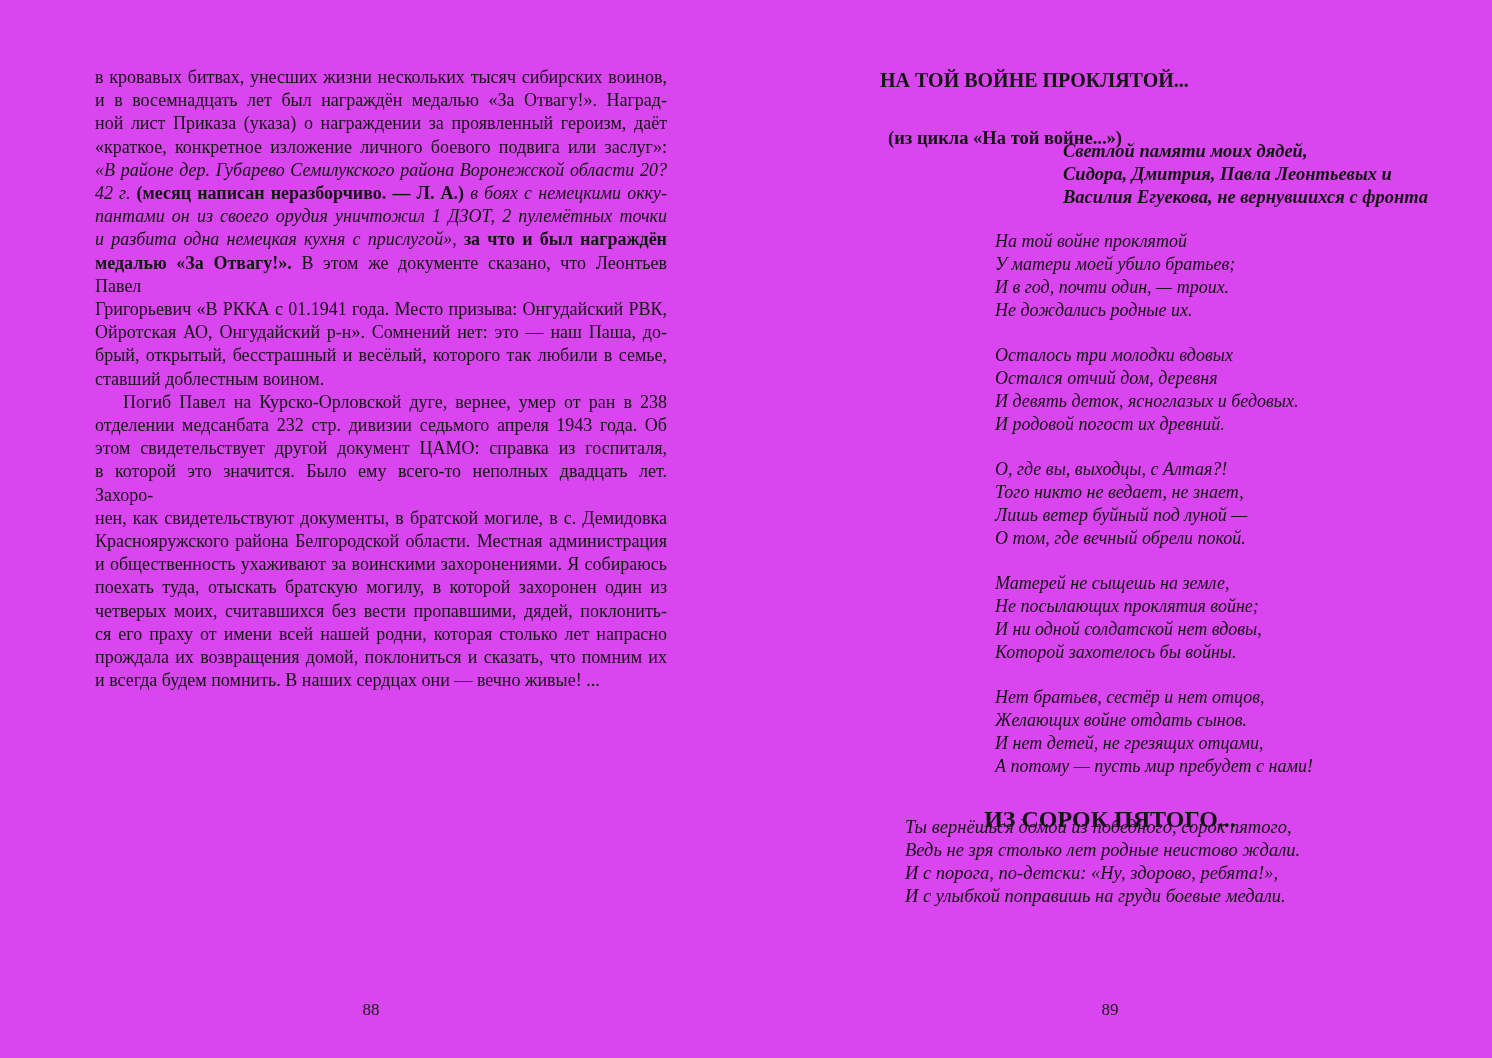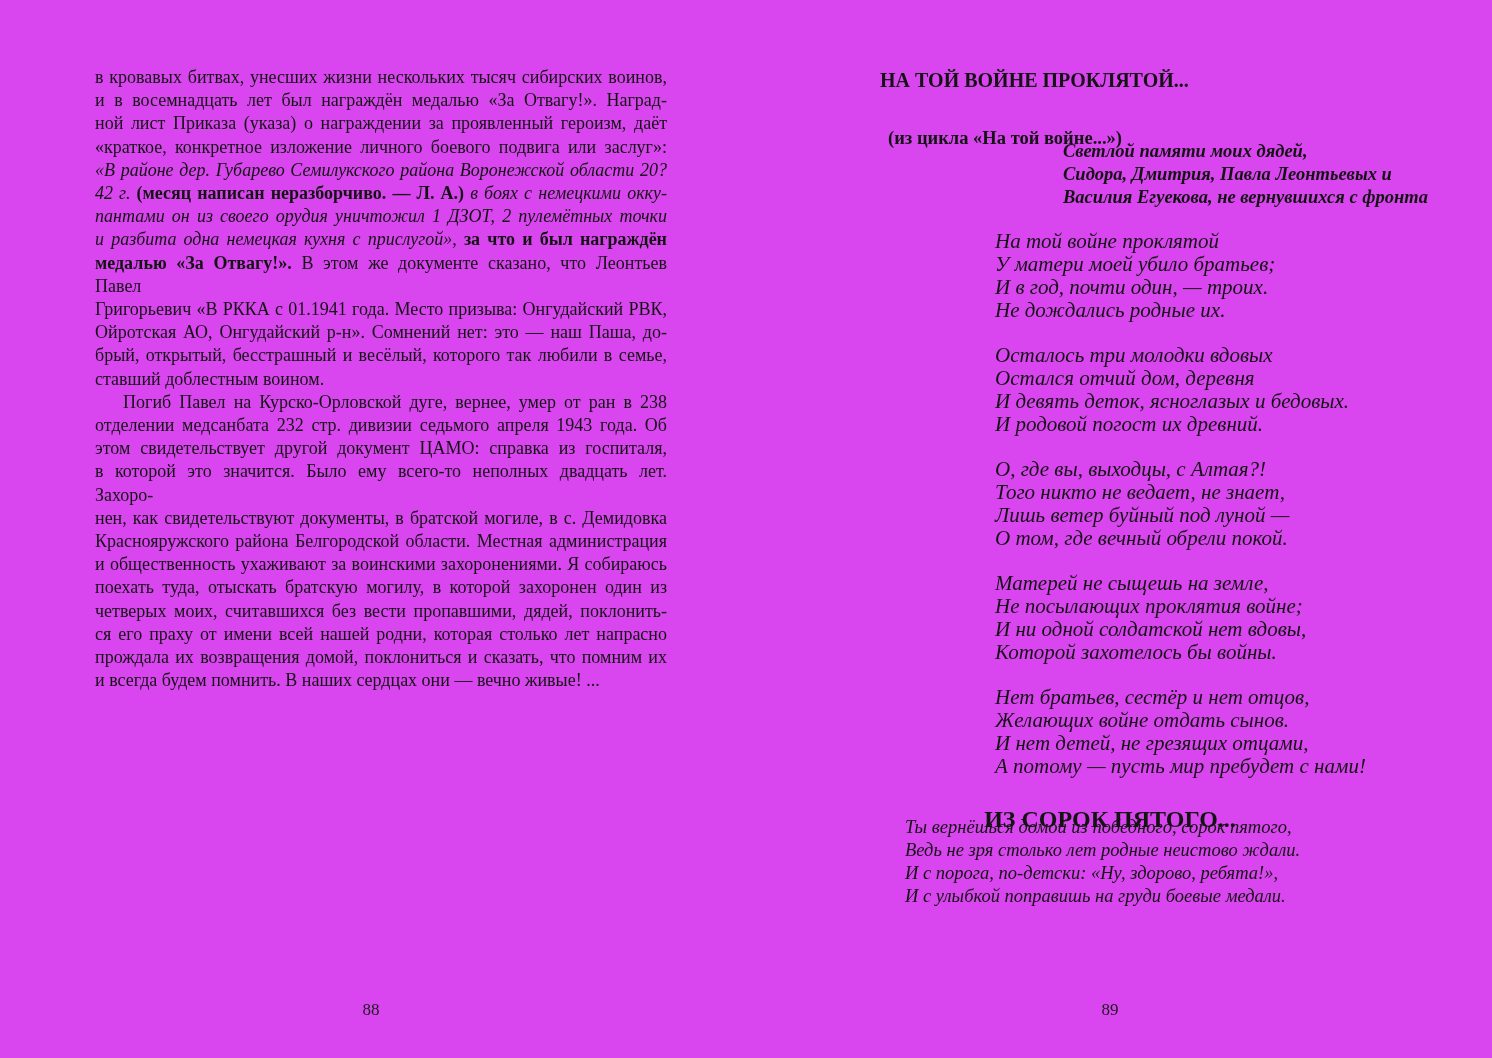--- a/index.html
+++ b/index.html
@@ -82,21 +82,21 @@
     font-size: 18.5px;
     line-height: 23px;
     white-space: nowrap;
     margin-left: 23px;
   }
   .poem-body {
     position: absolute;
     top: 230px;
     left: 115px;
     font-style: italic;
-    font-size: 21px;
+    font-size: 18px;
     line-height: 23px;
     white-space: nowrap;
   }
   .stanza { margin: 0 0 22px 0; }
   .stanza:last-child { margin-bottom: 0; }
   .section-title-2 {
     position: absolute;
     top: 807px;
     left: 0;
     width: 100%;

